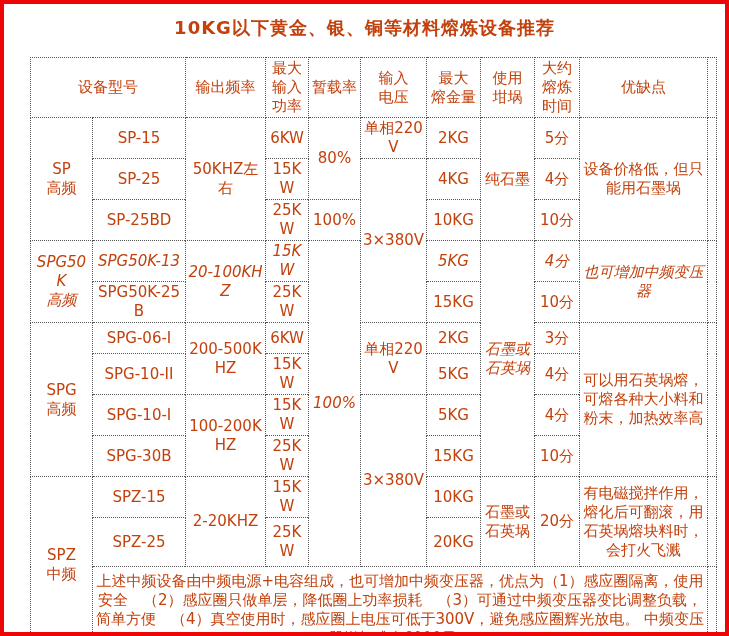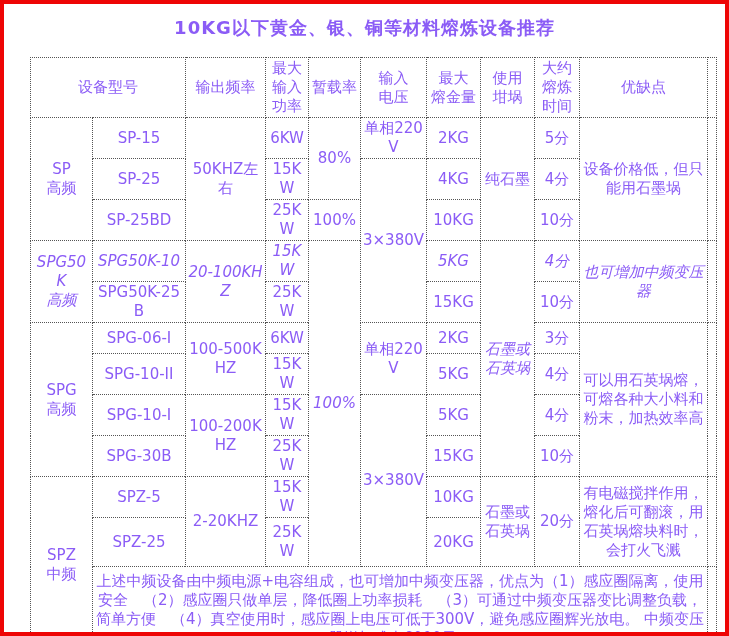--- a/index.html
+++ b/index.html
@@ -1,20 +1,20 @@
 <!DOCTYPE html>
 <html><head>
 <meta charset="utf-8">
 <style>
   html,body{margin:0;padding:0;background:#fff;}
   .frame{
     width:729px;height:636px;box-sizing:border-box;
     border:4px solid #ee0505;background:#ffffff;
     font-family:"DejaVu Sans","Liberation Sans",sans-serif;
-    color:#8b5cf6;overflow:hidden;
+    color:#c2410c;overflow:hidden;
   }
   .page-title{
     padding-top:12px;text-align:center;
     font-size:18px;font-weight:bold;letter-spacing:1px;
     white-space:pre-line;
   }
   table.spec{
     border-collapse:collapse;table-layout:fixed;
     margin:17px 0 0 26px;width:686px;
   }
@@ -106,21 +106,21 @@
       <td>SP-25BD</td>
       <td>25KW</td>
       <td>100%</td>
       <td>10KG</td>
       <td>10分</td>
     </tr>
 
     <tr class="rh4">
       <td rowspan="2">SPG50K
 高频</td>
-      <td>SPG50K-10</td>
+      <td>SPG50K-13</td>
       <td rowspan="2">20-100KHZ</td>
       <td>15KW</td>
       <td rowspan="8">100%</td>
       <td>5KG</td>
       <td rowspan="6">石墨或
 石英埚</td>
       <td>4分</td>
       <td rowspan="2" class="pros-cell">也可增加中频变压器</td>
       <td rowspan="2"></td>
     </tr>
@@ -128,21 +128,21 @@
       <td>SPG50K-25B</td>
       <td>25KW</td>
       <td>15KG</td>
       <td>10分</td>
     </tr>
 
     <tr class="rh6">
       <td rowspan="4">SPG
 高频</td>
       <td>SPG-06-I</td>
-      <td rowspan="2">100-500KHZ</td>
+      <td rowspan="2">200-500KHZ</td>
       <td>6KW</td>
       <td rowspan="2">单相220V</td>
       <td>2KG</td>
       <td>3分</td>
       <td rowspan="4" class="pros-cell">可以用石英埚熔，可熔各种大小料和粉末，加热效率高</td>
       <td rowspan="4"></td>
     </tr>
     <tr class="rh7">
       <td>SPG-10-II</td>
       <td>15KW</td>
@@ -160,21 +160,21 @@
     <tr class="rh9">
       <td>SPG-30B</td>
       <td>25KW</td>
       <td>15KG</td>
       <td>10分</td>
     </tr>
 
     <tr class="rh10">
       <td rowspan="3">SPZ
 中频</td>
-      <td>SPZ-5</td>
+      <td>SPZ-15</td>
       <td rowspan="2">2-20KHZ</td>
       <td>15KW</td>
       <td>10KG</td>
       <td rowspan="2">石墨或
 石英埚</td>
       <td rowspan="2">20分</td>
       <td rowspan="2" class="pros-cell">有电磁搅拌作用，熔化后可翻滚，用石英埚熔块料时，会打火飞溅</td>
       <td rowspan="2"></td>
     </tr>
     <tr class="rh11">

